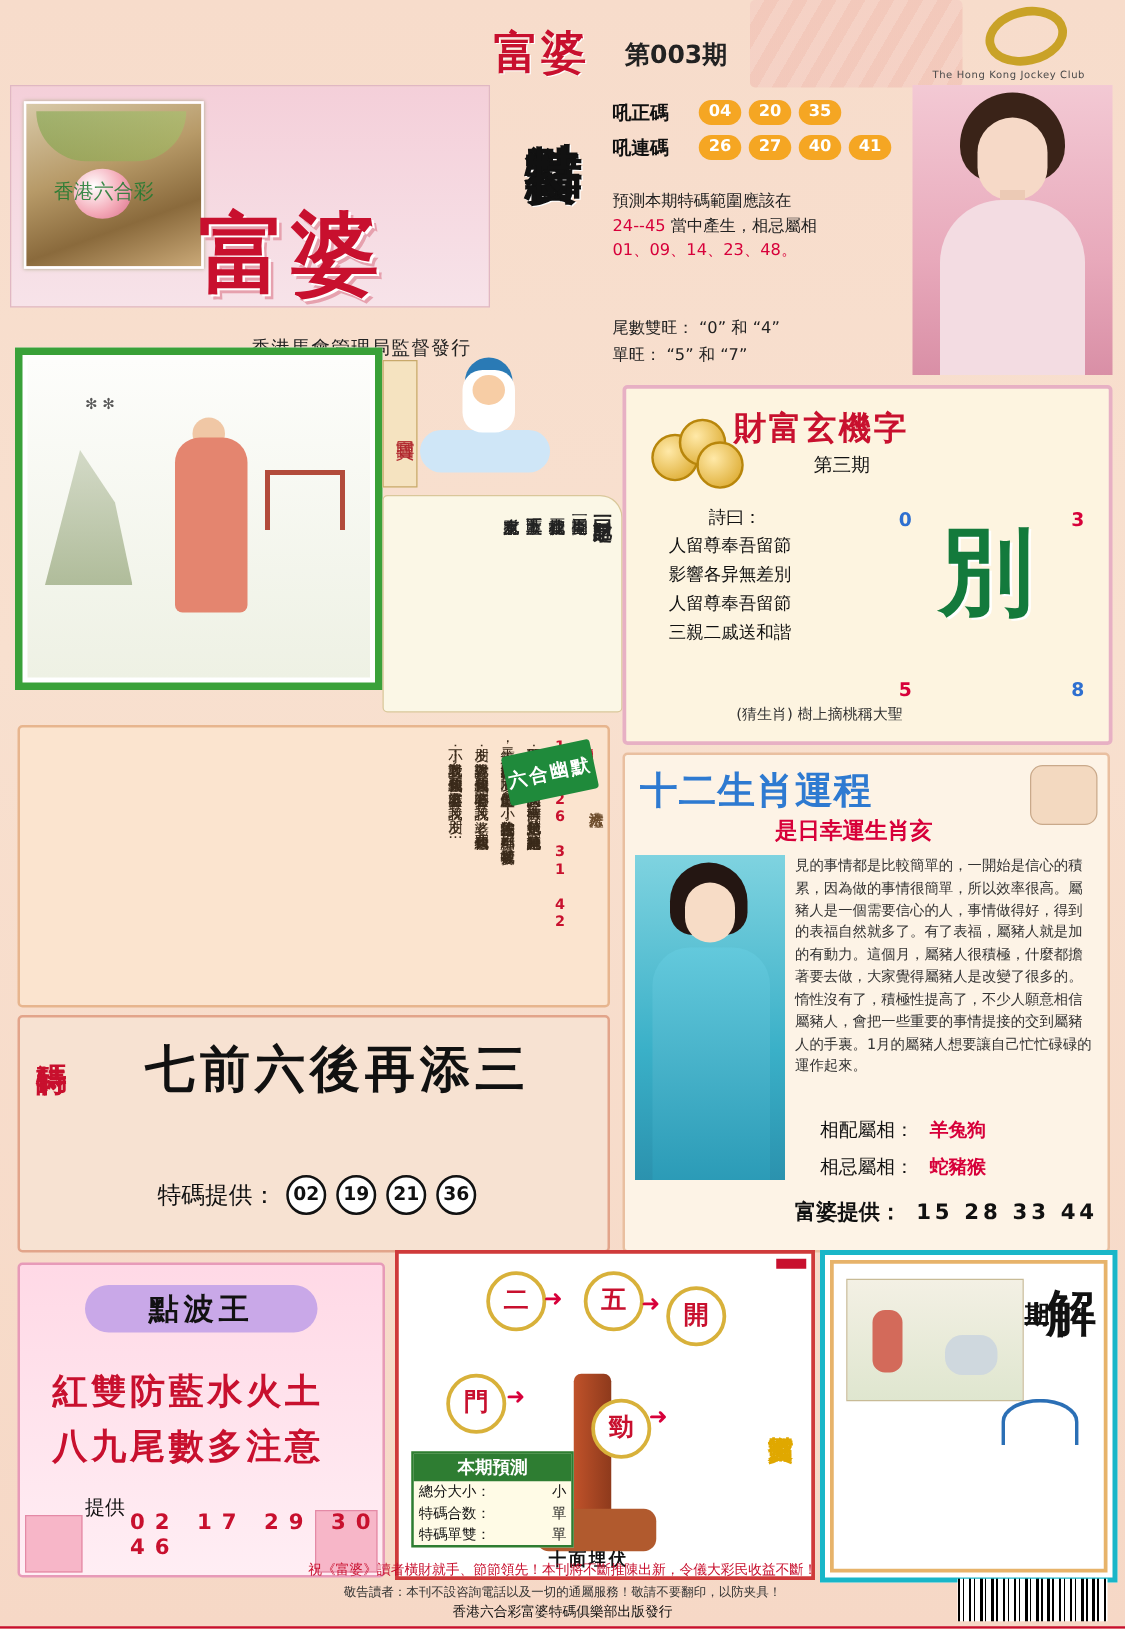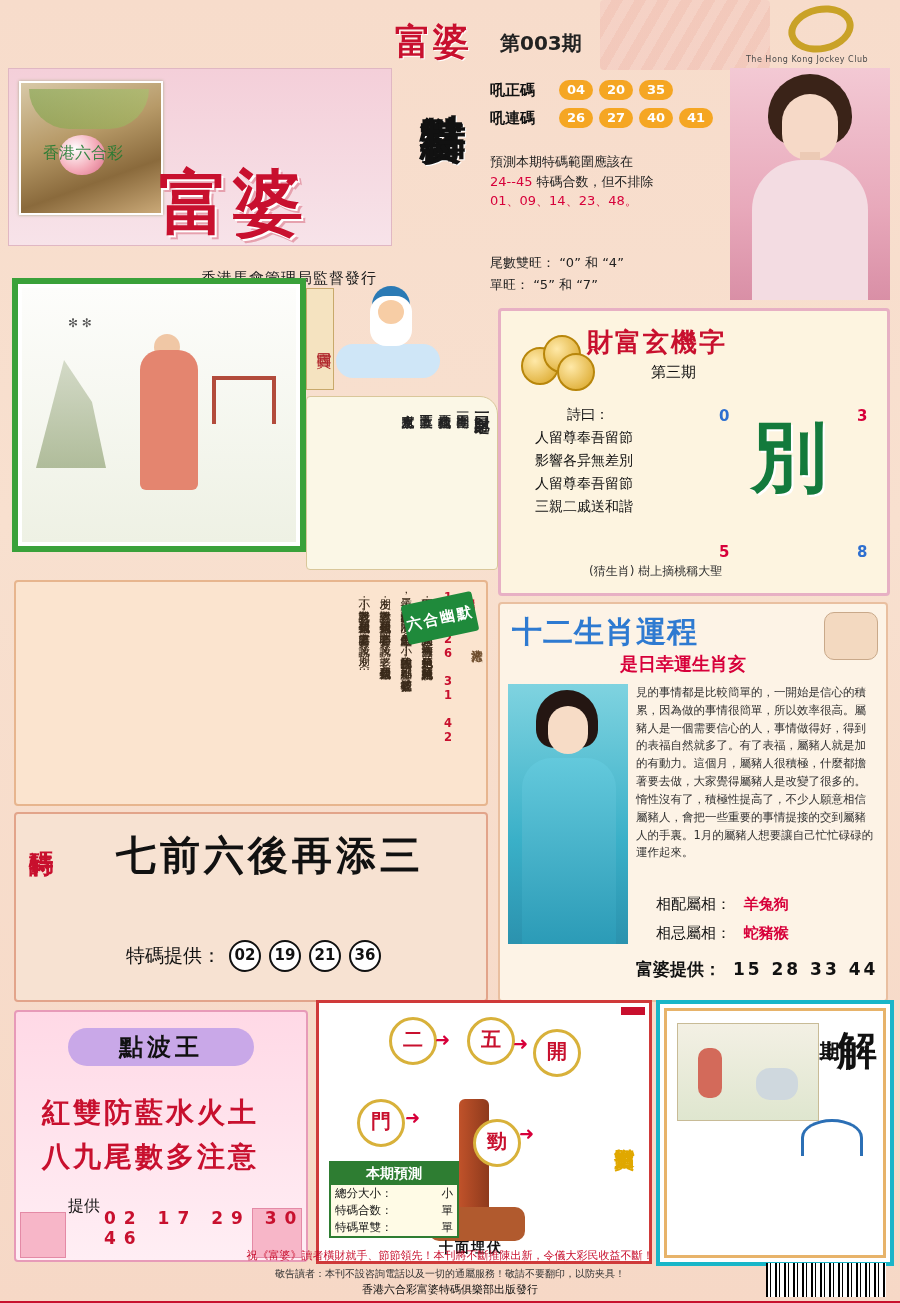--- a/index.html
+++ b/index.html
@@ -226,21 +226,21 @@
       <span class="ball">27</span>
       <span class="ball">40</span>
       <span class="ball">41</span>
     </div>
   </div>
 
   <div class="abs" id="pred-text">
     <div>預測本期特碼範圍應該在</div>
     <div>
       <span class="hl">24--45</span>
-      <span>特碼合数，但不排除</span>
+      <span>當中產生，相忌屬相</span>
     </div>
     <div class="hl">01、09、14、23、48。</div>
   </div>
 
   <div class="abs" id="tail">
     <div>尾數雙旺： “0” 和 “4”</div>
     <div>單旺： “5” 和 “7”</div>
   </div>
 
   <div class="abs" id="lady1">

